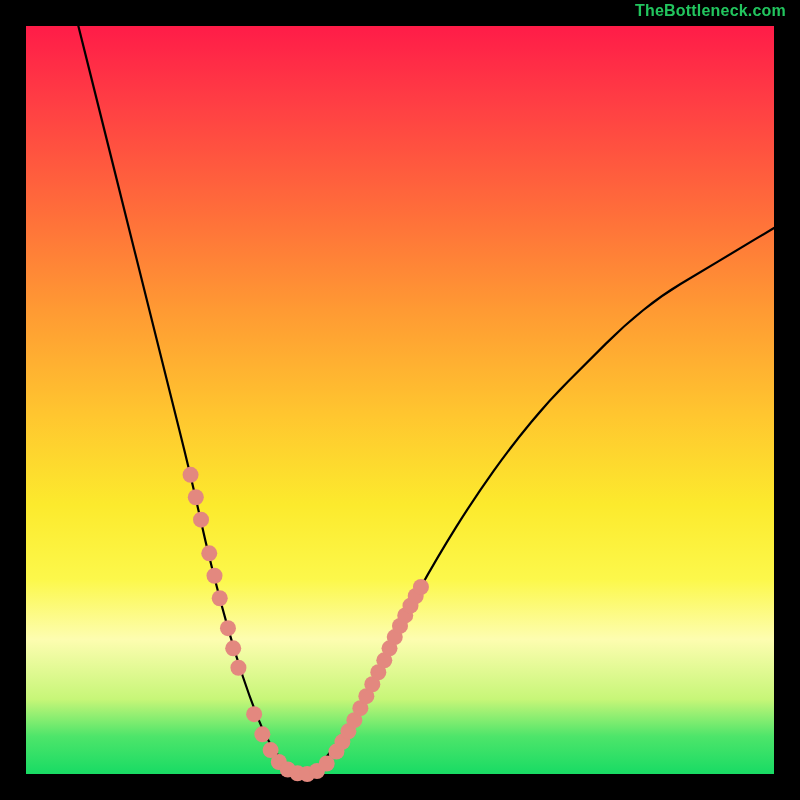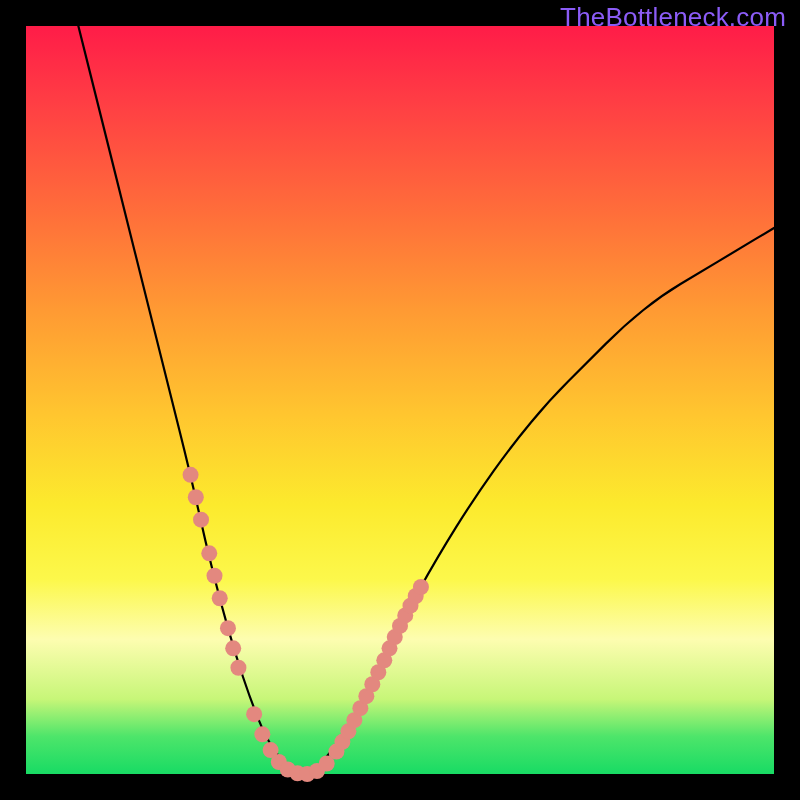--- a/index.html
+++ b/index.html
@@ -14,23 +14,23 @@
   .frame {
     position: relative;
     width: 800px;
     height: 800px;
     background: #000;
   }
   .watermark {
     position: absolute;
     top: 2px;
     right: 14px;
-    color: #8b5cf6;
-    font-size: 26px;
-    font-weight: 400;
+    color: #22c55e;
+    font-size: 16px;
+    font-weight: 700;
     letter-spacing: 0.2px;
     z-index: 10;
   }
   .plot {
     position: absolute;
     left: 26px;
     top: 26px;
     width: 748px;
     height: 748px;
     box-sizing: border-box;

